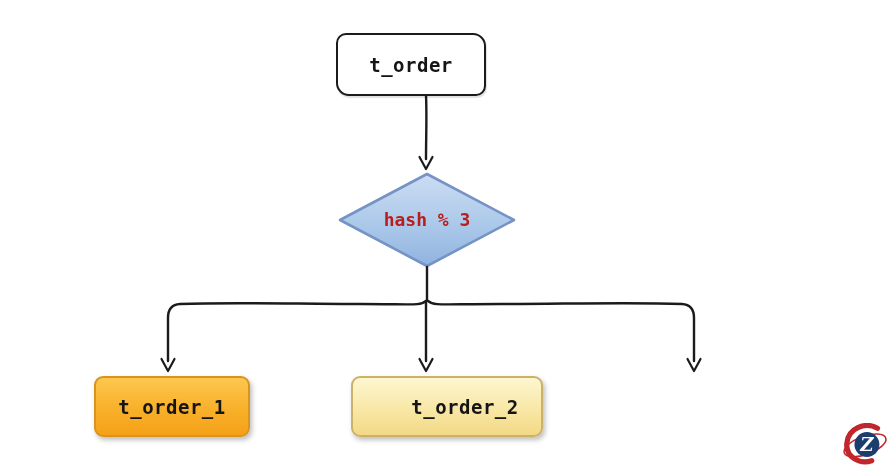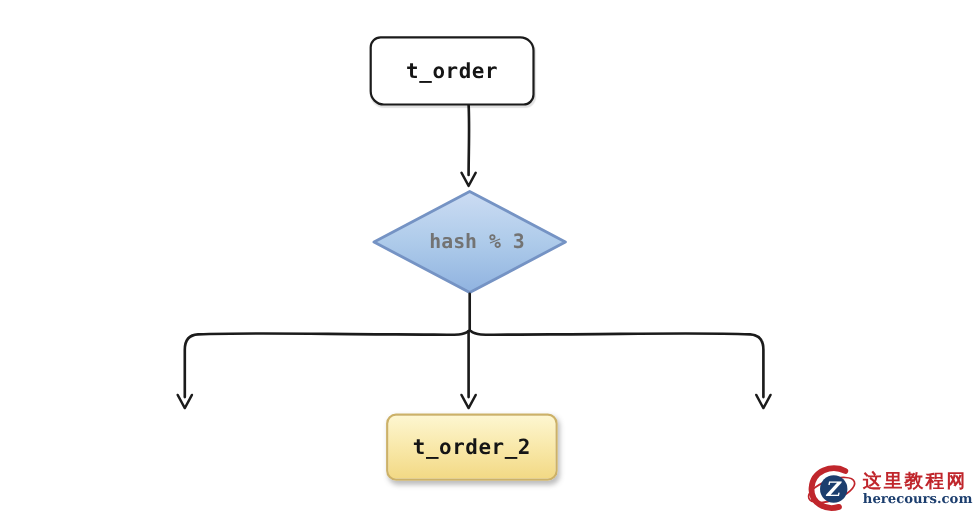--- a/index.html
+++ b/index.html
@@ -29,41 +29,42 @@
   .node-root {
     left: 336px; top: 33px;
     width: 146px; height: 59px;
     background: #ffffff;
     border: 2.5px solid #1b1b1b;
     border-radius: 10px 13px 10px 13px;
     box-shadow: 1px 2px 1px rgba(0,0,0,0.12);
   }
   .diamond-label {
     position: absolute;
-    left: 337px; top: 209px;
+    left: 357px; top: 209px;
     width: 140px;
-    text-align: right;
+    text-align: center;
     font-weight: bold;
     font-size: 18px;
-    color: #737373;
+    color: #b91c1c;
   }
   .shard {
     width: 152px; height: 57px;
     border-radius: 9px;
     box-shadow: 2px 3px 5px rgba(110,110,110,0.45);
   }
   .shard-1 {
     left: 94px; top: 376px;
     background: linear-gradient(180deg, #fdc74f 0%, #f8b02a 55%, #f5a117 100%);
     border: 2px solid #d9941f;
   }
   .shard-2 {
     left: 351px; top: 376px;
     background: linear-gradient(180deg, #fdf6d0 0%, #f8e7a6 55%, #f2d985 100%);
     border: 2px solid #ccb168;
+    padding-left: 36px;
   }
   .shard-3 {
     left: 618px; top: 376px;
     background: linear-gradient(180deg, #def0d3 0%, #c2e1ad 55%, #a6d08b 100%);
     border: 2px solid #86a96a;
   }
   .watermark {
     position: absolute;
     right: 2px; bottom: 2px;
     display: flex;
@@ -115,30 +116,29 @@
     <path d="M428,301 C434,306 440,304 500,304 C562,304 632,302 682,304 C691,304.5 694,310 694,318 L694,361" fill="none" stroke="#1b1b1b" stroke-width="2.4" stroke-linecap="round"></path>
     <polyline points="687.5,359 694,371 700.5,359" fill="none" stroke="#1b1b1b" stroke-width="2.2" stroke-linejoin="round" stroke-linecap="round"></polyline>
   </svg>
 
   <div class="node node-root">
     <span>t_order</span>
   </div>
 
   <div class="diamond-label">hash % 3</div>
 
+  <div class="node shard shard-1">
+    <span>t_order_1</span>
+  </div>
   <div class="node shard shard-2">
     <span>t_order_2</span>
   </div>
 
   <div class="watermark">
     <svg width="46" height="43" viewBox="0 0 48 44">
       <ellipse cx="24" cy="23" rx="23" ry="9.5" fill="none" stroke="#c0262c" stroke-width="1.6" transform="rotate(-20 24 23)"></ellipse>
       <path d="M37,5 C24,-2 6,5 5,21 C4,35 18,43 31,39" fill="none" stroke="#c0262c" stroke-width="5.5" stroke-linecap="round"></path>
       <circle cx="26" cy="22" r="13" fill="#1c3e6e"></circle>
       <text x="26" y="29" text-anchor="middle" font-size="19" font-weight="bold" font-style="italic" fill="#ffffff" font-family="DejaVu Serif, serif">Z</text>
     </svg>
-    <div class="wm-text">
-      <span class="wm-name">这里教程网</span>
-      <span class="wm-url">herecours.com</span>
-    </div>
   </div>
 
 </div>
 
 </body></html>

